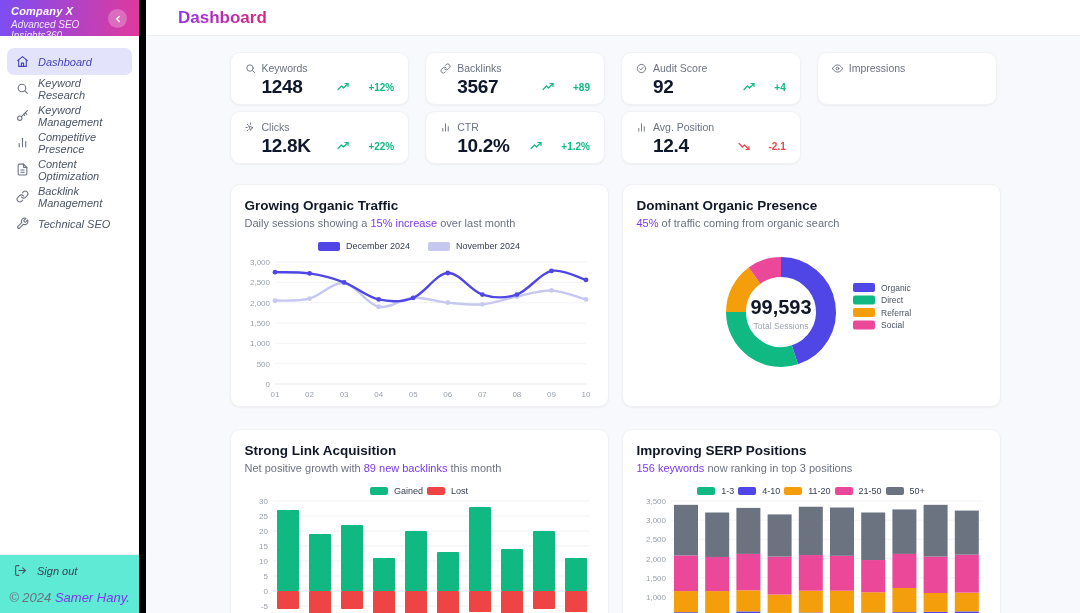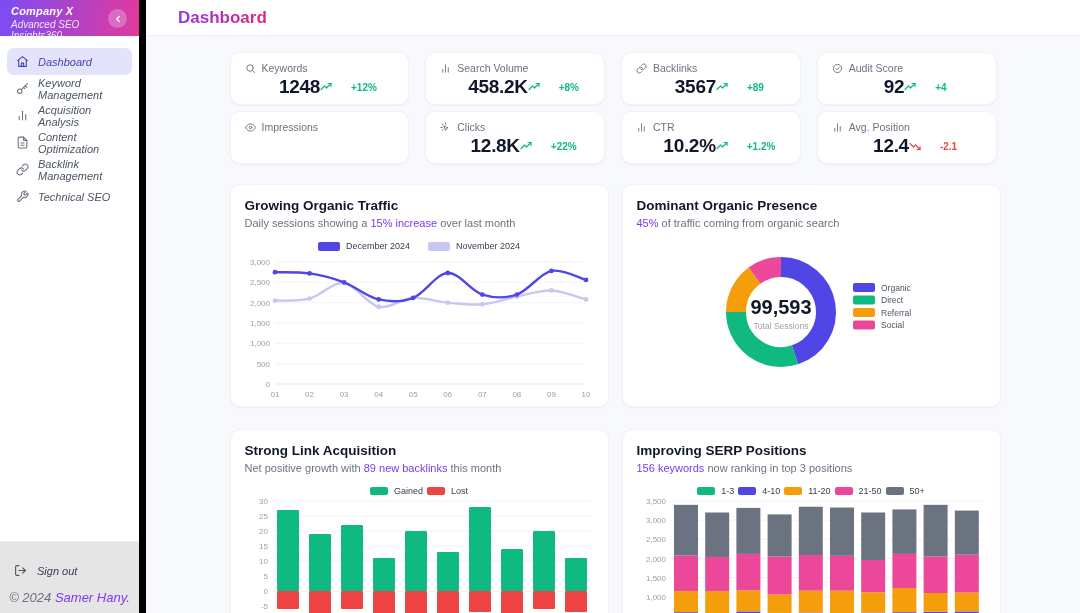--- a/index.html
+++ b/index.html
@@ -14,36 +14,36 @@
   .brand-name { font-size:11px; font-weight:bold; letter-spacing:.2px; }
   .brand-sub { font-size:10px; opacity:.85; margin-top:2px; }
   .collapse-btn { position:absolute; right:12px; top:9px; width:19px; height:19px; border-radius:50%;
     background:rgba(255,255,255,.25); border:none; color:#fff; display:flex; align-items:center; justify-content:center; cursor:pointer; padding:0; }
   .collapse-btn svg { width:10px; height:10px; }
   .nav { padding:12px 7px 0; }
   .nav-item { display:flex; align-items:center; gap:9px; height:27px; padding:0 9px; border-radius:7px; color:#4b5563; font-size:11px; cursor:pointer; }
   .nav-item svg { width:13px; height:13px; flex:0 0 13px; color:#6b7280; }
   .nav-item.active { background:#e3e4fb; color:#4543b5; }
   .nav-item.active svg { color:#4543b5; }
-  .sidebar-footer { position:absolute; left:0; right:0; bottom:0; border-top:1px solid #ededf2; padding:22px 0 8px; background:#e5e5e5; }
+  .sidebar-footer { position:absolute; left:0; right:0; bottom:0; border-top:1px solid #ededf2; padding:9px 0 8px; background:#5eead4; }
   .signout { display:flex; align-items:center; gap:10px; padding:0 14px; font-size:11px; color:#374151; cursor:pointer; margin-bottom:13px; }
   .signout svg { width:13px; height:13px; color:#4b5563; }
   .copyright { font-size:13px; color:#6b7280; text-align:center; }
   .copyright .owner-link { color:#7c3aed; text-decoration:none; cursor:pointer; }
   
   .topbar { position:absolute; left:146px; top:0; width:934px; height:36px; background:#fff; border-bottom:1px solid #eef0f4; display:flex; align-items:center; padding-left:32px; z-index:1; }
   .page-title { font-size:17px; font-weight:bold; background:linear-gradient(90deg,#9333ea,#db2777); -webkit-background-clip:text; background-clip:text; color:transparent; }
   
   .main { position:absolute; left:146px; top:36px; width:934px; height:577px; background:#f8f9fc; overflow:hidden; }
   .container { width:767px; margin:16px auto 0; }
   .stats-grid { display:grid; grid-template-columns:repeat(4,1fr); gap:6px 16px; }
   .stat-card { background:#fff; border:1px solid #f1f2f6; border-radius:10px; height:53px; padding:9px 14px; box-shadow:0 1px 2px rgba(16,24,40,.05); }
   .stat-top { display:flex; align-items:center; gap:6px; color:#6b7280; font-size:10.5px; }
   .stat-top svg { width:11px; height:11px; color:#6b7280; }
-  .stat-bottom { display:flex; justify-content:center; align-items:center; margin-top:2px;margin-left:17px; }
+  .stat-bottom { display:flex; justify-content:space-between; align-items:center; margin-top:2px;margin-left:17px; }
   .stat-value { font-size:19px; font-weight:bold; color:#0f172a; letter-spacing:-.3px; }
   .stat-change { display:flex; align-items:center; gap:19px; font-size:10px; font-weight:bold; }
   .stat-change svg { width:12px; height:12px; }
   .stat-change.up { color:#10b981; }
   .stat-change.down { color:#ef4444; }
   .charts-grid { display:grid; grid-template-columns:1fr 1fr; gap:13px; margin-top:20px; }
   .charts-grid.second { margin-top:22px; }
   .chart-card { background:#fff; border:1px solid #f1f2f6; border-radius:10px; padding:13px 14px; box-shadow:0 1px 2px rgba(16,24,40,.05); }
   .chart-card.row1 { height:223px; }
   .chart-card.row2 { height:240px; }
@@ -75,35 +75,42 @@
   <nav class="nav">
     <div class="nav-item active">
       <svg viewBox="0 0 24 24" fill="none" stroke="currentColor" stroke-width="2" stroke-linecap="round" stroke-linejoin="round">
           <path d="M3 10.5 12 3l9 7.5"></path>
           <path d="M5 9.5V21h14V9.5"></path>
           <path d="M10 21v-6h4v6"></path>
         </svg>
       <span>Dashboard</span>
     </div>
     <div class="nav-item">
+      <svg viewBox="0 0 24 24" fill="none" stroke="currentColor" stroke-width="2" stroke-linecap="round">
+          <circle cx="11" cy="11" r="7"></circle>
+          <line x1="16.5" y1="16.5" x2="21" y2="21"></line>
+        </svg>
+      <span>Keyword Research</span>
+    </div>
+    <div class="nav-item">
       <svg viewBox="0 0 24 24" fill="none" stroke="currentColor" stroke-width="2" stroke-linecap="round" stroke-linejoin="round">
           <circle cx="7" cy="17" r="4"></circle>
           <path d="M10 14 21 3"></path>
           <path d="m17 7 3 3"></path>
           <path d="m14 10 2 2"></path>
         </svg>
       <span>Keyword Management</span>
     </div>
     <div class="nav-item">
       <svg viewBox="0 0 24 24" fill="none" stroke="currentColor" stroke-width="2" stroke-linecap="round">
           <line x1="6" y1="20" x2="6" y2="14"></line>
           <line x1="12" y1="20" x2="12" y2="4"></line>
           <line x1="18" y1="20" x2="18" y2="10"></line>
         </svg>
-      <span>Acquisition Analysis</span>
+      <span>Competitive Presence</span>
     </div>
     <div class="nav-item">
       <svg viewBox="0 0 24 24" fill="none" stroke="currentColor" stroke-width="2" stroke-linecap="round" stroke-linejoin="round">
           <path d="M14 2H6a2 2 0 0 0-2 2v16a2 2 0 0 0 2 2h12a2 2 0 0 0 2-2V8z"></path>
           <path d="M14 2v6h6"></path>
           <path d="M15 13H9"></path>
           <path d="M15 17H9"></path>
         </svg>
       <span>Content Optimization</span>
     </div>
@@ -153,40 +160,20 @@
           <span>Keywords</span>
         </div>
         <div class="stat-bottom">
           <span class="stat-value">1248</span>
           <span class="stat-change up">
             <svg viewBox="0 0 24 24" fill="none" stroke="currentColor" stroke-width="2.4" stroke-linecap="round" stroke-linejoin="round">
                 <polyline points="2 17 9 10 13 14 22 5"></polyline>
                 <polyline points="16 5 22 5 22 11"></polyline>
               </svg>
             <span>+12%</span>
-          </span>
-        </div>
-      </div>
-      <div class="stat-card">
-        <div class="stat-top">
-          <svg viewBox="0 0 24 24" fill="none" stroke="currentColor" stroke-width="2" stroke-linecap="round">
-              <line x1="6" y1="20" x2="6" y2="14"></line>
-              <line x1="12" y1="20" x2="12" y2="4"></line>
-              <line x1="18" y1="20" x2="18" y2="10"></line>
-            </svg>
-          <span>Search Volume</span>
-        </div>
-        <div class="stat-bottom">
-          <span class="stat-value">458.2K</span>
-          <span class="stat-change up">
-            <svg viewBox="0 0 24 24" fill="none" stroke="currentColor" stroke-width="2.4" stroke-linecap="round" stroke-linejoin="round">
-                <polyline points="2 17 9 10 13 14 22 5"></polyline>
-                <polyline points="16 5 22 5 22 11"></polyline>
-              </svg>
-            <span>+8%</span>
           </span>
         </div>
       </div>
       <div class="stat-card">
         <div class="stat-top">
           <svg viewBox="0 0 24 24" fill="none" stroke="currentColor" stroke-width="2" stroke-linecap="round" stroke-linejoin="round">
               <path d="M10 13a5 5 0 0 0 7.54.54l3-3a5 5 0 0 0-7.07-7.07l-1.72 1.71"></path>
               <path d="M14 11a5 5 0 0 0-7.54-.54l-3 3a5 5 0 0 0 7.07 7.07l1.71-1.71"></path>
             </svg>
           <span>Backlinks</span>

